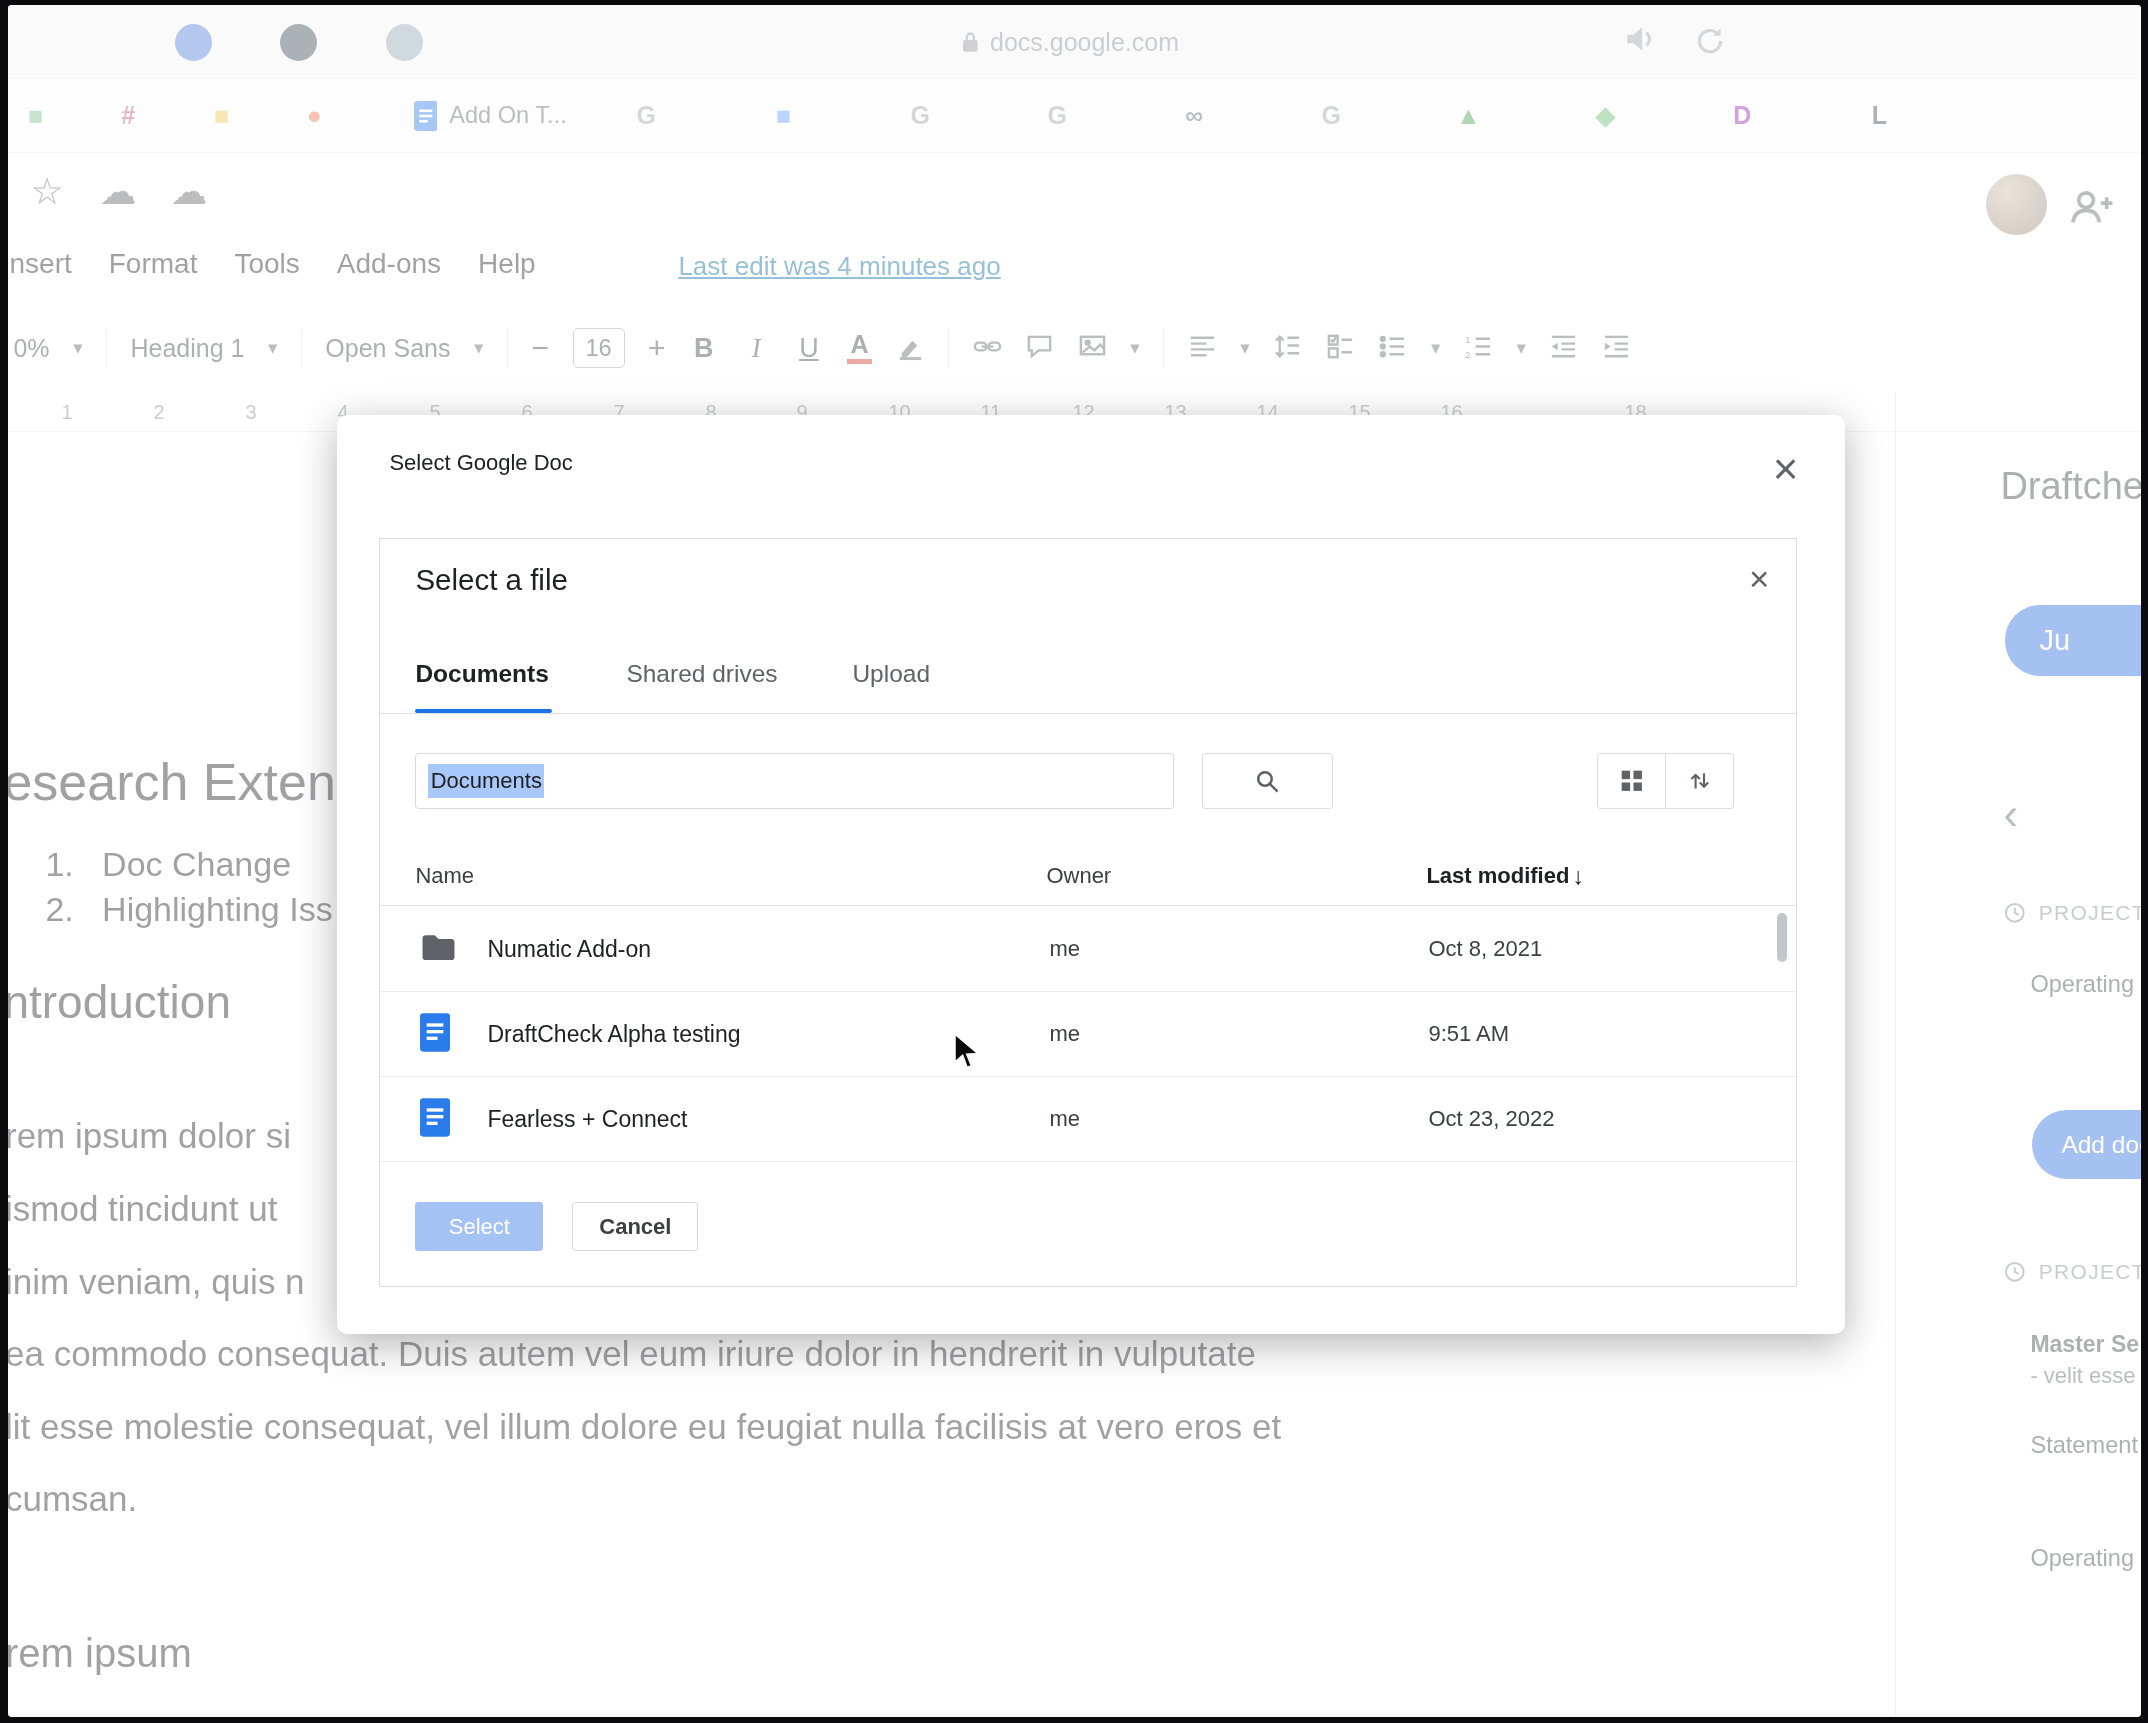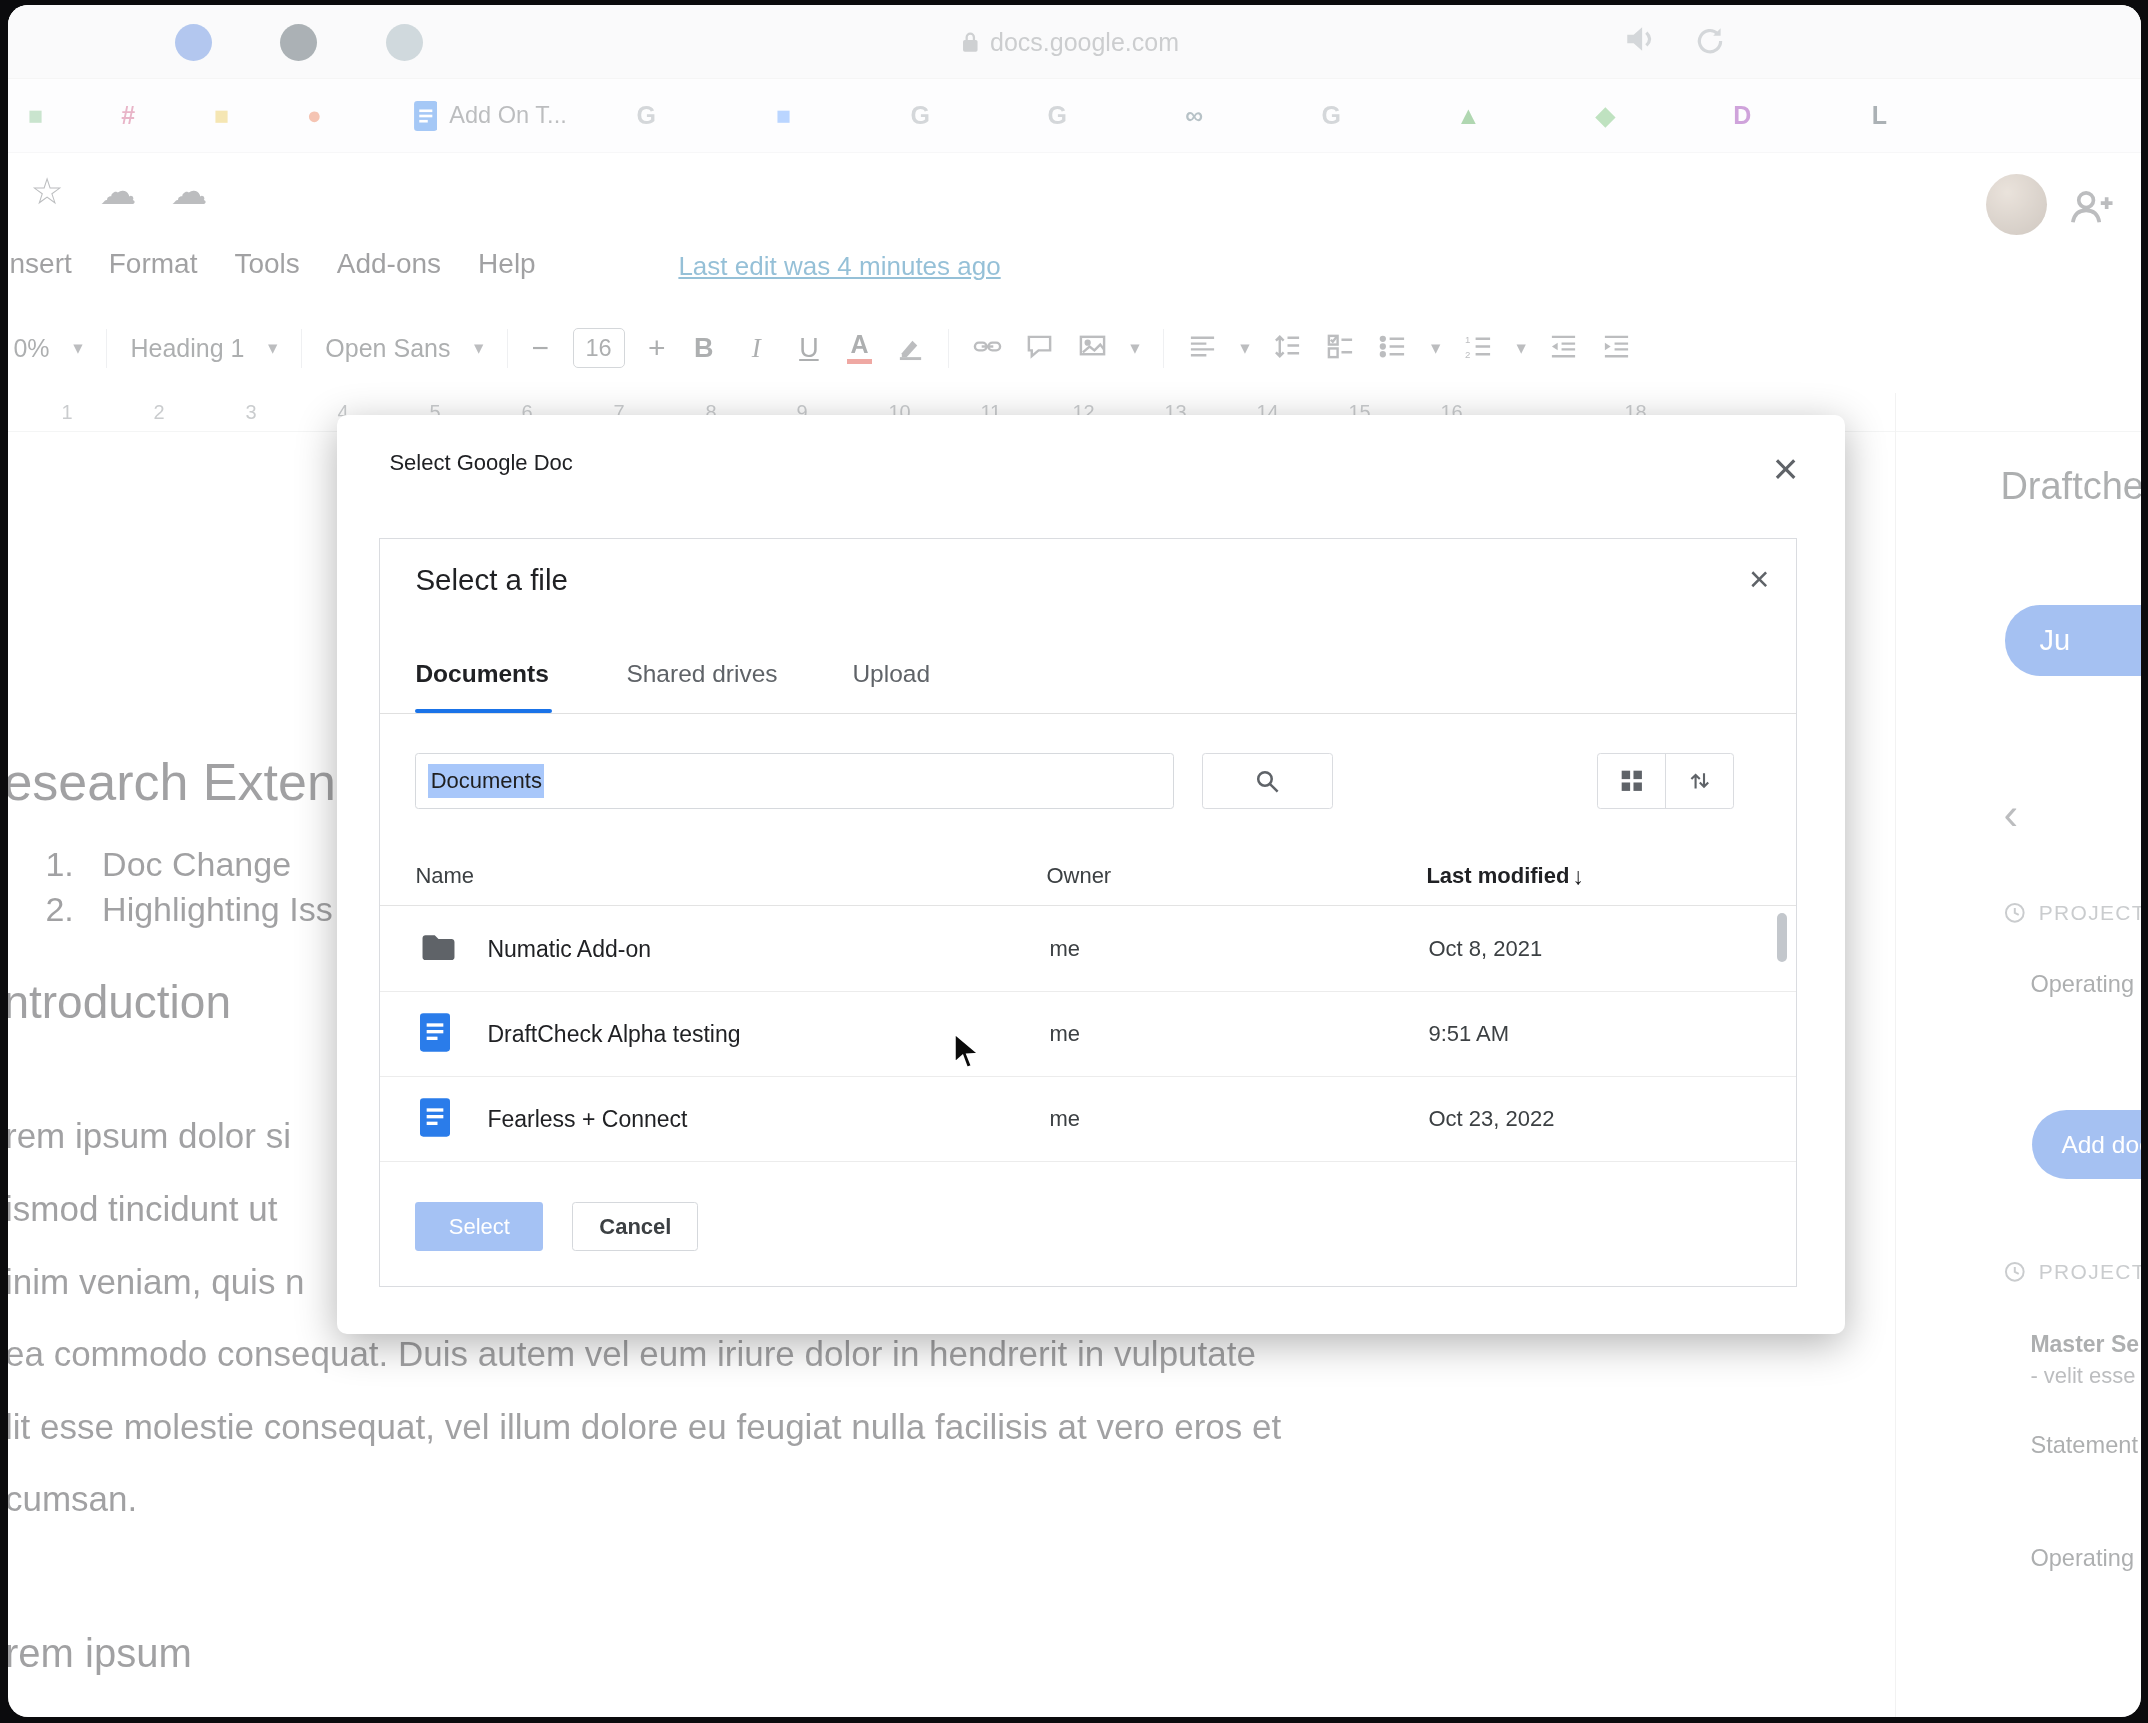--- a/index.html
+++ b/index.html
@@ -1,18 +1,18 @@
 <!DOCTYPE html>
 <html style="font-size:13.5px"><head>
 <meta charset="utf-8">
 <style>
   * { margin:0; padding:0; box-sizing:border-box; }
   html,body { width:2149px; height:1724px; background:#0b0b0d; font-family:"Liberation Sans", sans-serif; }
   .screen { position:relative; width:2149px; height:1724px; overflow:hidden; background:#0b0b0d; }
-  .window { position:absolute; left:8.4px; top:5px; right:8.4px; bottom:6.7px; background:#ffffff; border-radius:20px; overflow:hidden; }
+  .window { position:absolute; left:8.4px; top:5px; right:8.4px; bottom:6.7px; background:#ffffff; border-radius:4px; overflow:hidden; }
 
   
   .bg { position:absolute; inset:0; z-index:1; }
   .topbar { position:absolute; left:0; top:0; right:0; height:74px; background:#f3f4f5; border-bottom:0.8px solid #e6e7e8; }
   .ext { position:absolute; top:18.6px; width:37px; height:37px; border-radius:50%; }
   .e1 { left:167px; background:#4a7bd8; }
   .e2 { left:272px; background:#37474f; }
   .e3 { left:378px; background:#90a4ae; }
   .urlbox { position:absolute; left:953px; top:17px; height:40px; display:flex; align-items:center; gap:10px; color:#85898d; font-size:25px; }
   .tbicon { position:absolute; top:18.6px; color:#9aa0a6; }

